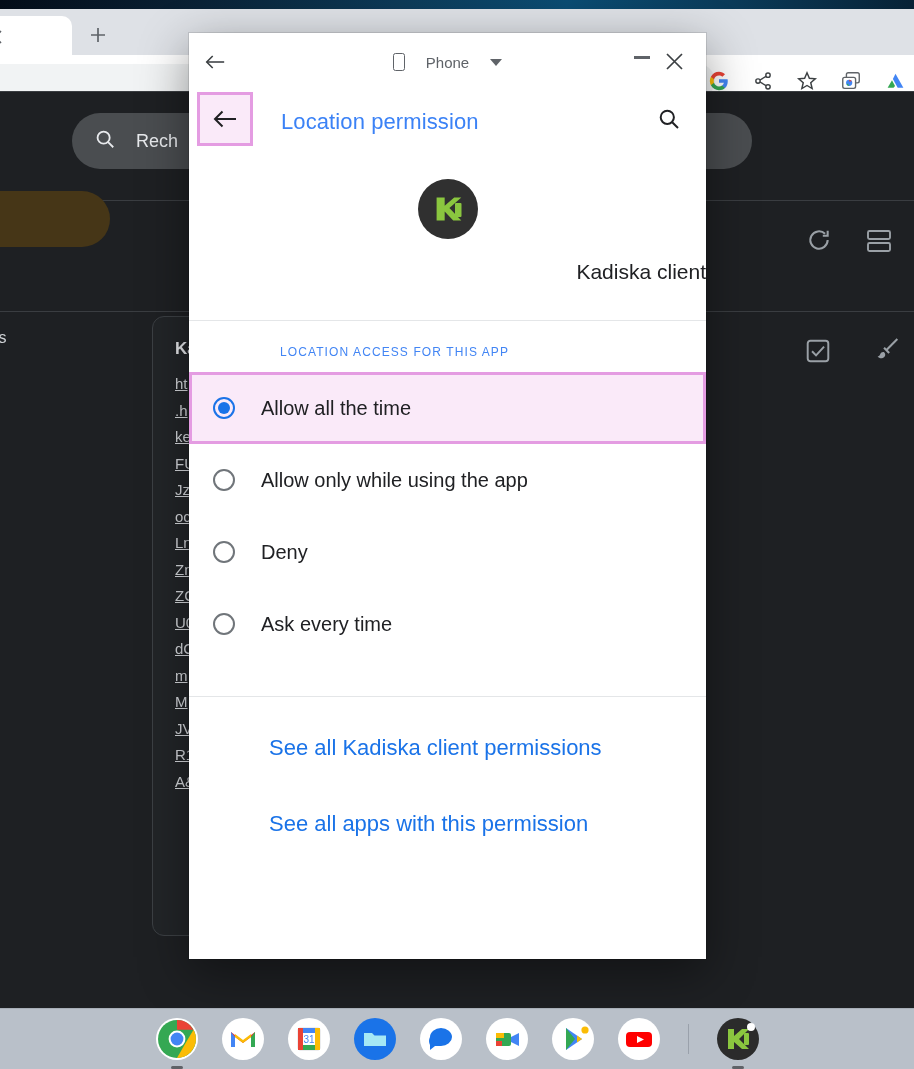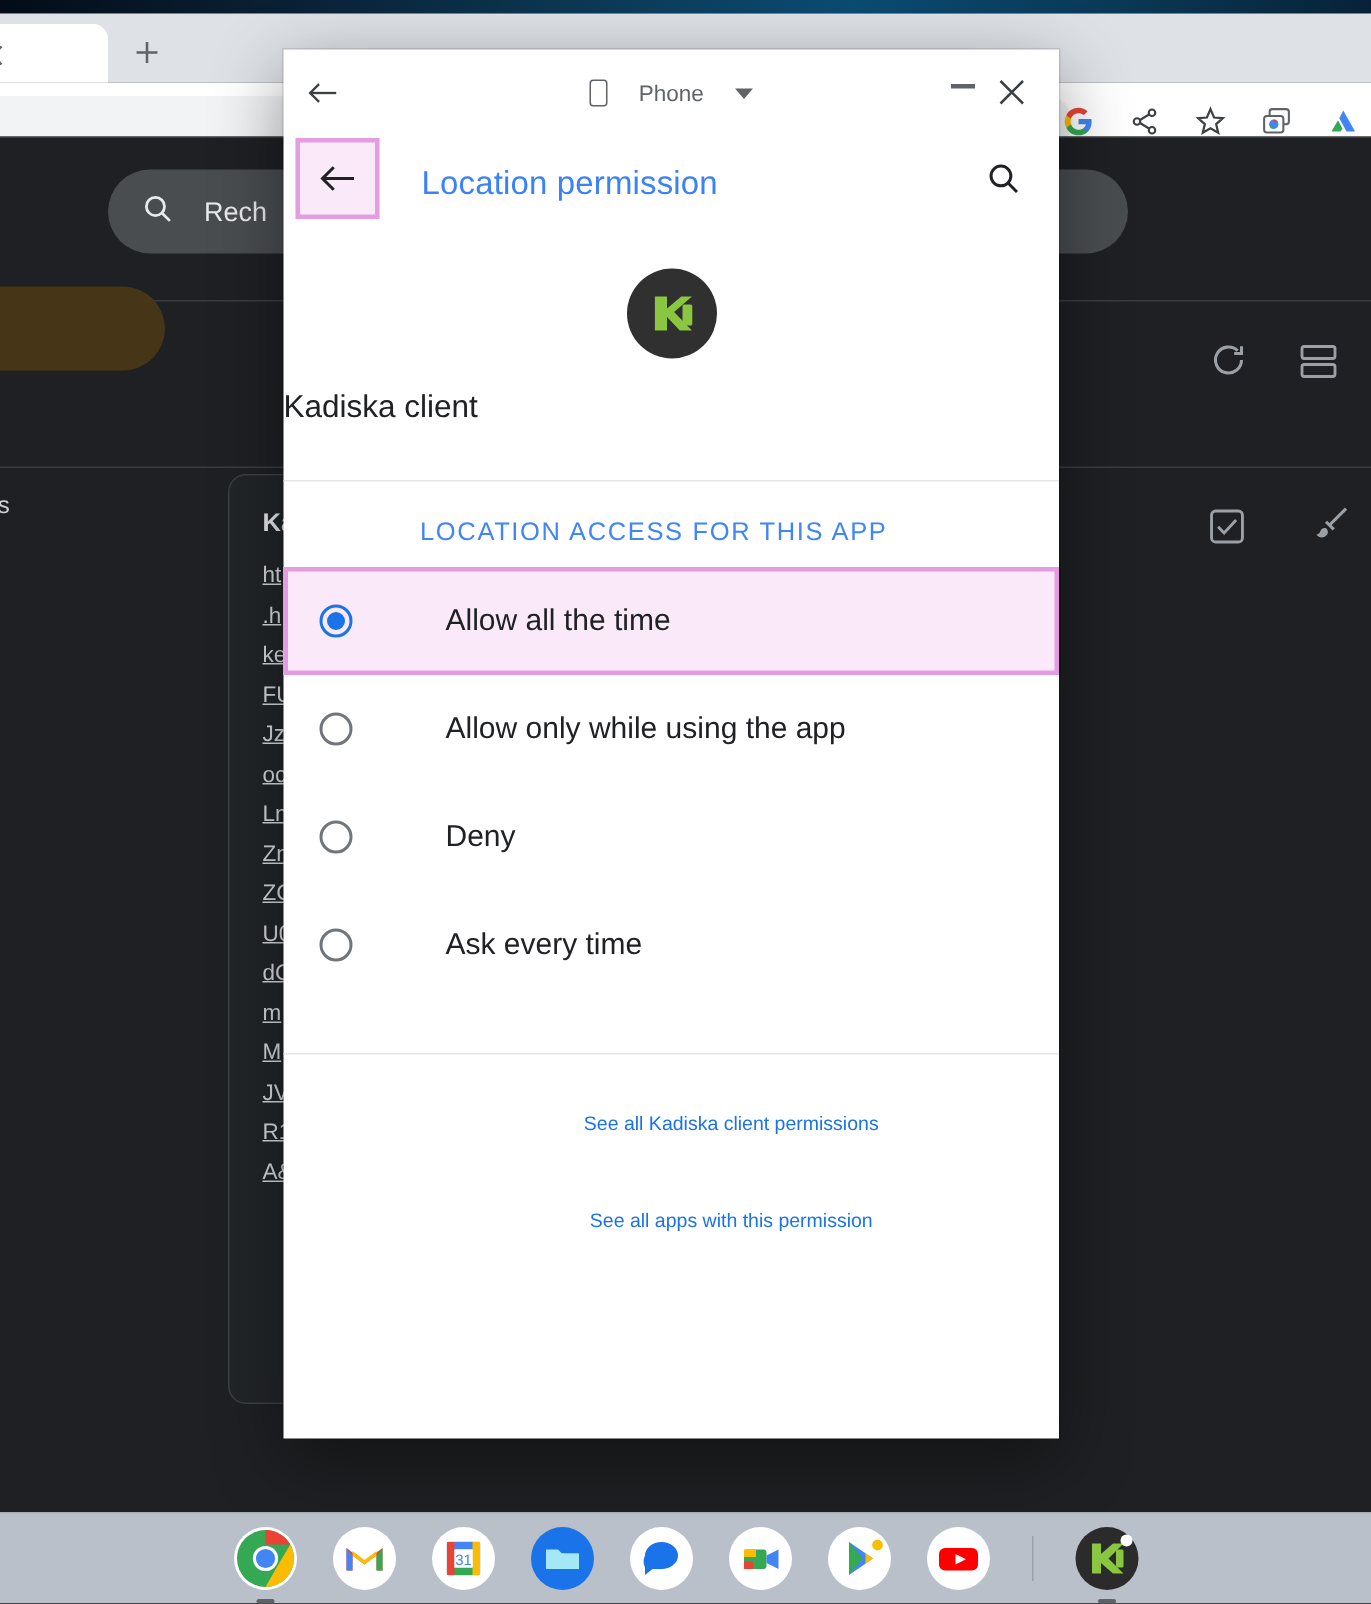--- a/index.html
+++ b/index.html
@@ -128,54 +128,54 @@
     background: #faeaf9; border: 3px solid #e49ce2;
     display: flex; align-items: center; justify-content: center;
   }
   .app-title {
     position: absolute; left: 92px; font-size: 22px; color: #3b82f6; letter-spacing: .1px;
   }
   .search-btn { position: absolute; right: 20px; top: 11px; width: 34px; height: 34px;
                 display:flex; align-items:center; justify-content:center; }
 
   
-  .app-ident { padding: 26px 0 36px; text-align: left; }
+  .app-ident { padding: 26px 0 36px; text-align: right; }
   .app-icon {
     width: 60px; height: 60px; border-radius: 50%; background: #303030;
     margin: 0 auto 21px; display: flex; align-items: center; justify-content: center;
   }
   .app-name { font-size: 21px; color: #202124; }
   .sec-divider { height: 1px; background: #e4e6e8; }
 
   .section-head {
-    font-size: 17px; letter-spacing: 1.1px; color: #4285f4;
+    font-size: 12px; letter-spacing: 1.1px; color: #4285f4;
     padding: 24px 0 13px 91px; font-weight: 500;
   }
   .radio-list { padding-bottom: 36px; }
   .radio-row {
     display: flex; align-items: center; height: 72px; padding-left: 24px; gap: 26px;
   }
   .radio-row.selected {
     background: #faeaf9; border: 3px solid #e49ce2;
     height: 72px; padding-left: 21px;
   }
   .radio-outer {
     width: 22px; height: 22px; border-radius: 50%;
     border: 2px solid #70757a; flex: none;
   }
   .radio-row.selected .radio-outer {
     border-color: #1a73e8; display: flex; align-items: center; justify-content: center;
   }
   .radio-dot { width: 12px; height: 12px; border-radius: 50%; background: #1a73e8; }
-  .radio-label { font-size: 20px; color: #202124; margin-left: 36px; }
+  .radio-label { font-size: 20px; color: #202124; }
 
   .links { padding: 38px 0 0 80px; }
   .applink {
-    display: block; font-size: 13px; color: #1a73e8;
-    text-decoration: none; margin-bottom: 50px; text-align: center;
+    display: block; font-size: 22px; color: #1a73e8;
+    text-decoration: none; margin-bottom: 50px;
   }
 
   
   .shelf {
     position: absolute; left: 0; bottom: 0; width: 914px; height: 61px;
     background: #b9c0c9; border-top: 1px solid #a7aeb7;
     display: flex; align-items: center; justify-content: center; gap: 20px;
   }
   .shelf-app { width: 46px; height: 46px; border-radius: 50%; position: relative;
                display: flex; align-items: center; justify-content: center; }

